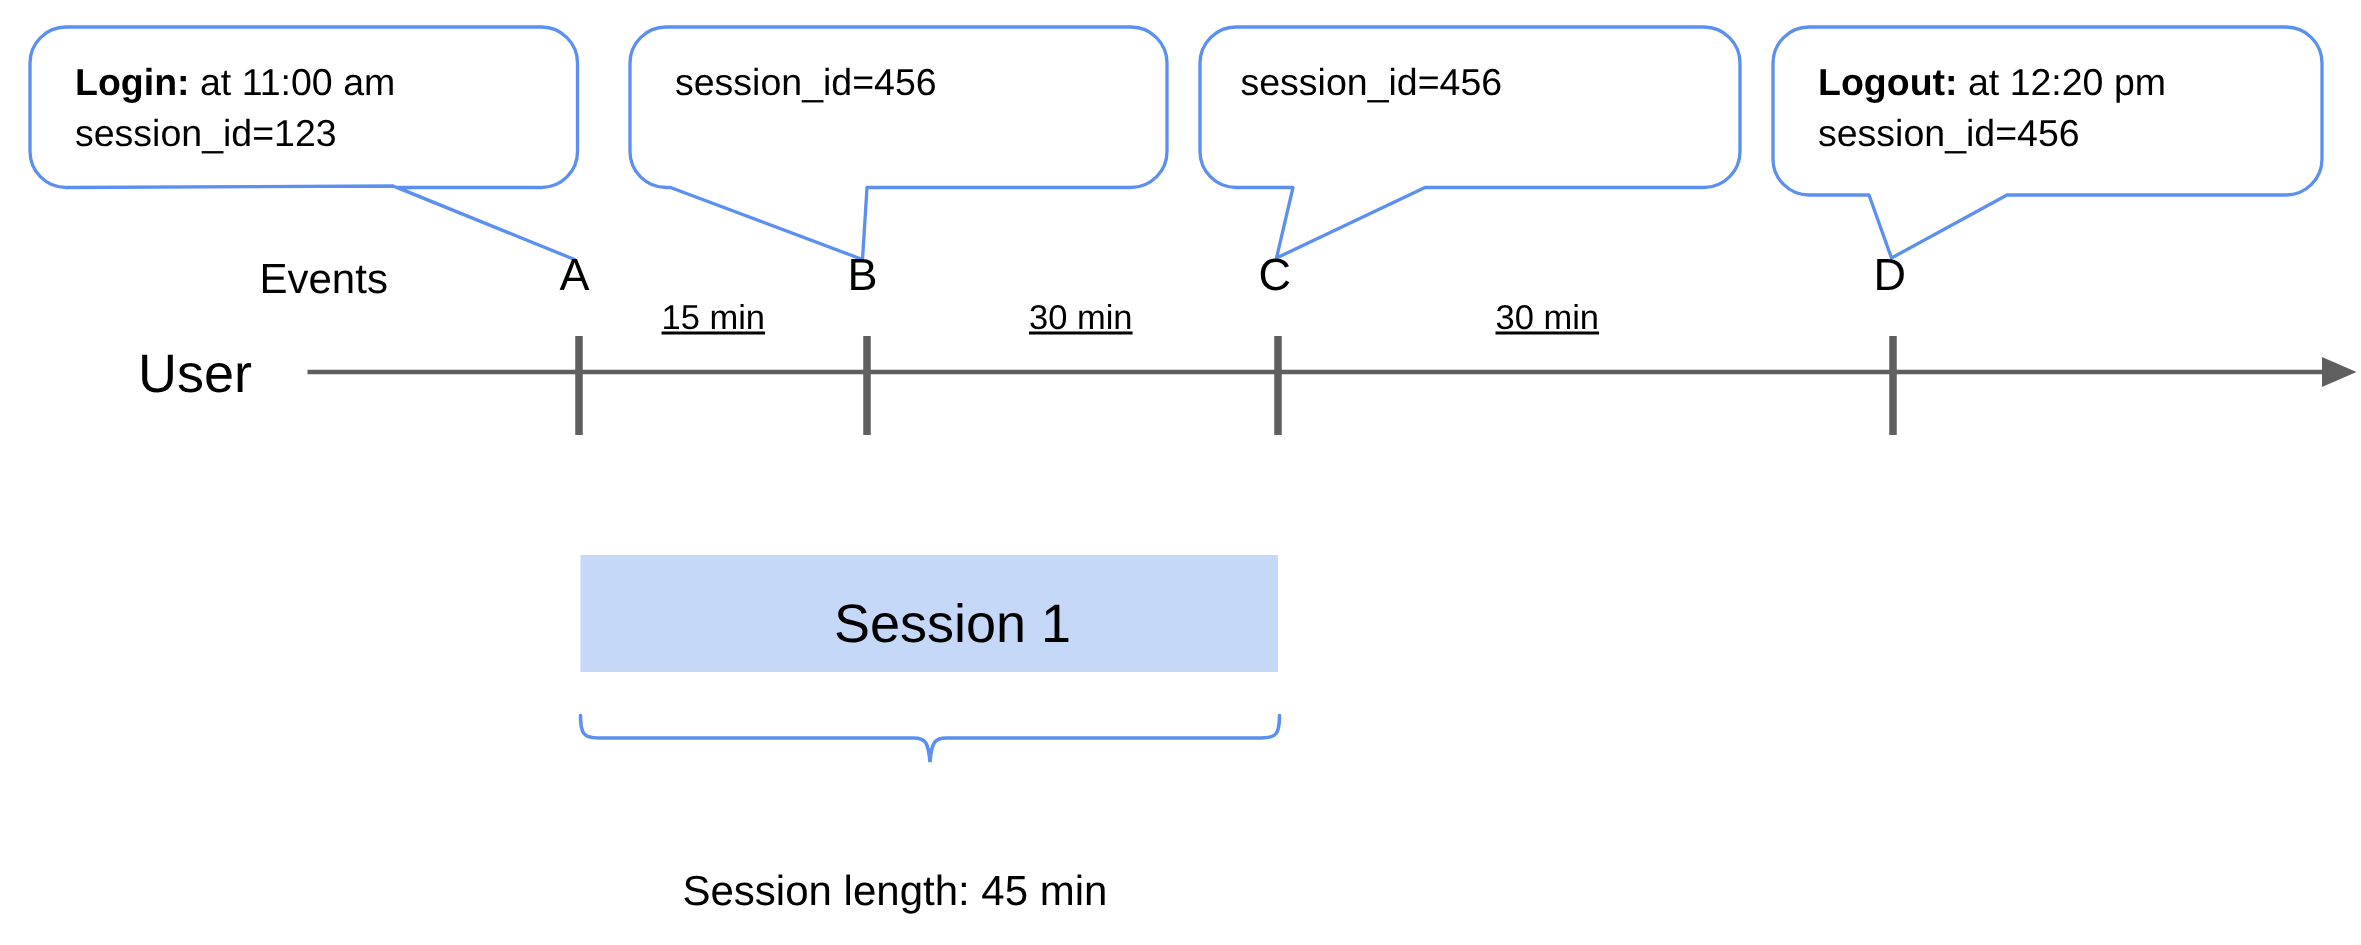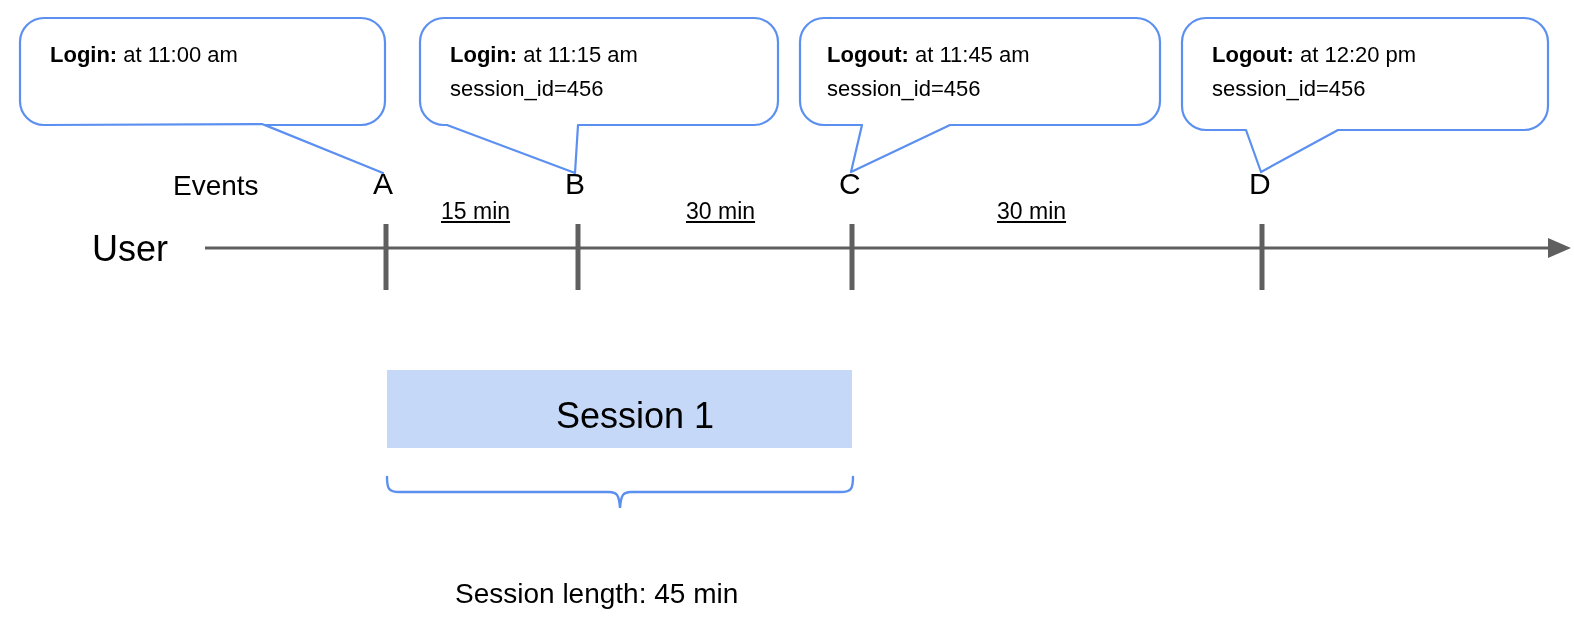--- a/index.html
+++ b/index.html
@@ -21,21 +21,21 @@
   svg.layer {
     position: absolute;
     top: 0;
     left: 0;
     width: 1574px;
     height: 630px;
   }
   .callout-text {
     position: absolute;
     font-family: "Liberation Sans", sans-serif;
-    font-size: 22px;
+    font-size: 25px;
     color: #000000;
     line-height: 34px;
     white-space: nowrap;
   }
   .callout-text .lead {
     font-weight: bold;
   }
   .lbl {
     position: absolute;
     font-family: "Liberation Sans", sans-serif;
@@ -111,33 +111,28 @@
     <g fill="none" stroke="#5b8ff0" stroke-width="2.4" stroke-linecap="round">
       <path d="M 387,477 C 387,489 389,492 399,492 L 609,492 C 617,492 619,495 620,508
                C 621,495 623,492 631,492 L 841,492 C 851,492 853,489 853,477"></path>
     </g>
   </svg>
 
   <div class="callout-text" style="left:50px; top:38px;">
     <div>
       <span class="lead">Login:</span><span> at 11:00 am</span>
     </div>
+    <div>session_id=123</div>
   </div>
 
   <div class="callout-text" style="left:450px; top:38px;">
-    <div>
-      <span class="lead">Login:</span><span> at 11:15 am</span>
-    </div>
     <div>session_id=456</div>
   </div>
 
   <div class="callout-text" style="left:827px; top:38px;">
-    <div>
-      <span class="lead">Logout:</span><span> at 11:45 am</span>
-    </div>
     <div>session_id=456</div>
   </div>
 
   <div class="callout-text" style="left:1212px; top:38px;">
     <div>
       <span class="lead">Logout:</span><span> at 12:20 pm</span>
     </div>
     <div>session_id=456</div>
   </div>
 

